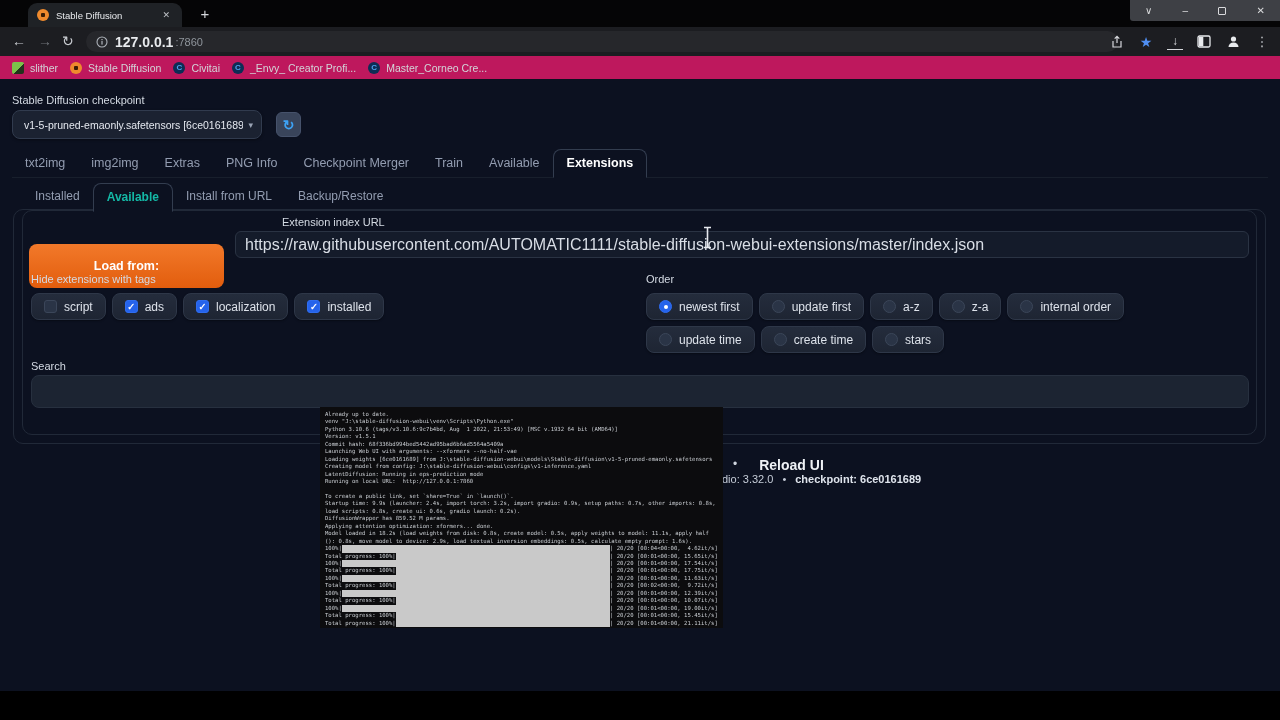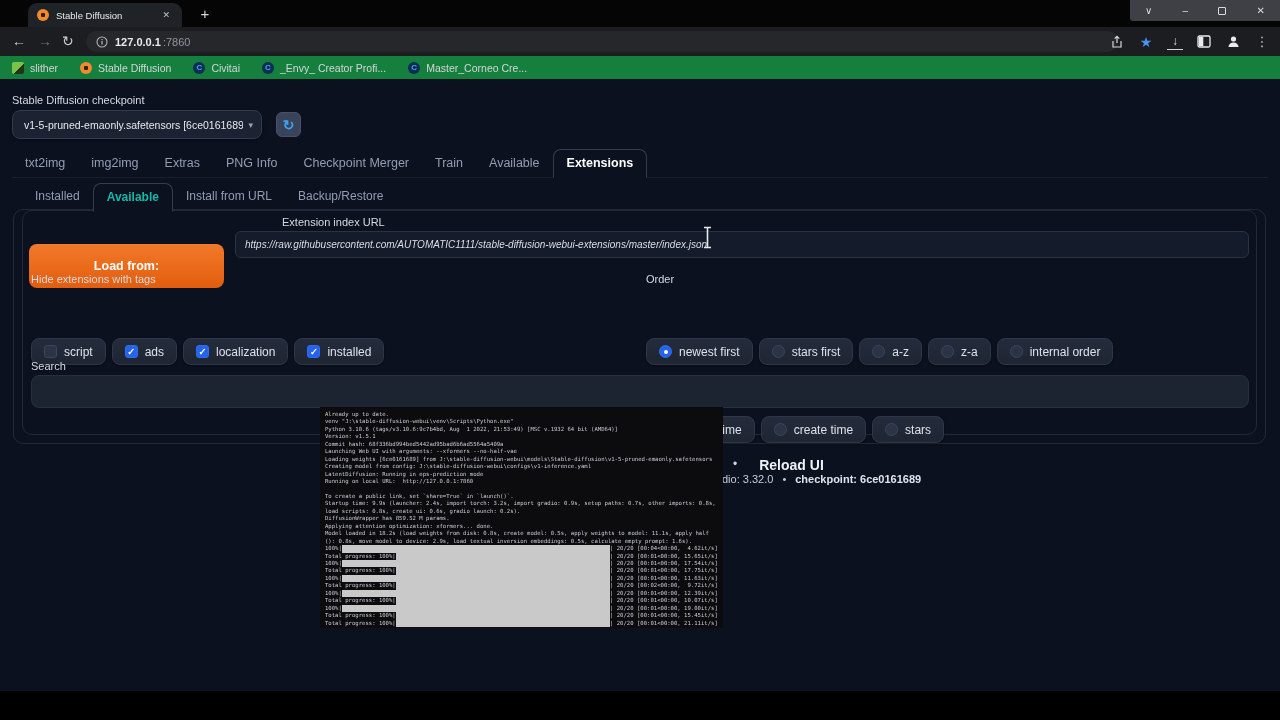--- a/index.html
+++ b/index.html
@@ -22,30 +22,30 @@
   .win-controls span { color:#d9dadc; font-size:10px; line-height:1; }
   .wc-restore { width:8px; height:8px; border:1.2px solid #d9dadc; border-radius:1px; }
 
   .toolbar { position:absolute; left:0; top:27px; width:1280px; height:29px; background:#1c1d21; }
   .navbtn { position:absolute; top:33px; font-size:14px; color:#c9ccd1; }
   .nav-back { left:12px; }
   .nav-fwd  { left:38px; color:#6f7379; }
   .nav-reload { left:62px; }
   .urlbar { position:absolute; left:86px; top:31px; width:1032px; height:21px; border-radius:11px;
             background:#26272b; display:flex; align-items:center; padding:0 10px; gap:7px; }
-  .url-host { font-size:11px; font-weight:600; color:#e8eaed; }
+  .url-host { font-size:14px; font-weight:600; color:#e8eaed; }
   .url-port { font-size:11px; color:#8f959c; }
   .tb-icons { position:absolute; right:10px; top:31px; height:21px; display:flex; align-items:center; gap:13px; }
   .tb-icons .ic { width:16px; height:16px; display:flex; align-items:center; justify-content:center; }
   .star-ic { color:#4f8ef2; font-size:14px; }
   .dots-ic { color:#c9ccd1; font-size:13px; }
   .dl-ic { color:#d6d8dc; font-size:12px; border-bottom:1.5px solid #d6d8dc; line-height:11px; padding:0 2px; }
 
-  .bookmarks { position:absolute; left:0; top:56px; width:1280px; height:23px; background:#15803d;
-               display:flex; align-items:center; gap:22px; padding:0 12px; }
+  .bookmarks { position:absolute; left:0; top:56px; width:1280px; height:23px; background:#be185d;
+               display:flex; align-items:center; gap:12px; padding:0 12px; }
   .bmk { display:flex; align-items:center; gap:6px; }
   .bmk-label { font-size:10.5px; color:#d3d5d9; white-space:nowrap; }
   .bi-green { width:12px; height:12px; border-radius:2px;
               background:linear-gradient(135deg,#7cc24a 0 55%,#23321c 55% 100%); }
   .bi-flower { width:12px; height:12px; border-radius:50%;
                background:radial-gradient(circle at 50% 50%, #3a1d05 0 2px, #ef8a2d 2.5px 6px); }
   .bi-c { width:12px; height:12px; border-radius:50%; background:#0d2d55; color:#4ea3f0;
           font-size:8px; font-weight:700; display:flex; align-items:center; justify-content:center; }
 
   
@@ -78,27 +78,27 @@
                  border:1px solid #212938; border-radius:10px; z-index:1; }
   .panel-inner { position:absolute; left:22px; top:210px; width:1235px; height:225px;
                  border:1px solid #212938; border-radius:10px; z-index:1; }
 
   .load-btn { position:absolute; left:29px; top:216px; width:195px; height:44px; border-radius:8px;
               background:linear-gradient(180deg,#f2792a,#e25d0d); color:#fff; font-size:12.5px;
               font-weight:700; display:flex; align-items:center; justify-content:center; z-index:2;margin-top:28px; }
   .url-input { position:absolute; left:235px; top:231px; width:1014px; height:27px; background:#141b2a;
                border:1px solid #2a3343; border-radius:6px; display:flex; align-items:center;
                padding:0 9px; z-index:2; }
-  .url-text { font-size:10px; color:#d9dee6; white-space:nowrap; overflow:hidden;font-style:italic; }
+  .url-text { font-size:16px; color:#d9dee6; white-space:nowrap; overflow:hidden; }
 
   .chips { position:absolute; display:flex; flex-wrap:wrap; gap:6px; z-index:2; }
   .chip { display:inline-flex; align-items:center; gap:7px; height:27px; padding:0 12px;
           background:linear-gradient(180deg,#242c3c,#1e2533); border:1px solid #2e3748;
           border-radius:8px; font-size:12px; color:#dde2ea; box-shadow:0 1px 2px rgba(0,0,0,.35);
-          white-space:nowrap;margin-top:45px; }
+          white-space:nowrap; }
   .cb { width:13px; height:13px; border-radius:3px; background:#2a3446; border:1px solid #3b4659;
         display:flex; align-items:center; justify-content:center; }
   .cb .tick { visibility:hidden; color:#fff; font-size:9.5px; line-height:1; font-weight:700; }
   .cb.on { background:#2563eb; border-color:#2f6df0; }
   .cb.on .tick { visibility:visible; }
   .rd { width:13px; height:13px; border-radius:50%; background:#2a3446; border:1px solid #3b4659;
         position:relative; }
   .rd.on { background:#2563eb; border-color:#2f6df0; }
   .rd.on::after { content:""; position:absolute; inset:3.5px; background:#fff; border-radius:50%; }
 
@@ -276,21 +276,21 @@
   </div>
 
   <div class="lbl" style="left:646px; top:273px; z-index:2;">Order</div>
   <div class="chips" style="left:646px; top:293px; width:575px;">
     <span class="chip">
       <span class="rd on"></span>
       <span>newest first</span>
     </span>
     <span class="chip">
       <span class="rd"></span>
-      <span>stars first</span>
+      <span>update first</span>
     </span>
     <span class="chip">
       <span class="rd"></span>
       <span>a-z</span>
     </span>
     <span class="chip">
       <span class="rd"></span>
       <span>z-a</span>
     </span>
     <span class="chip">

